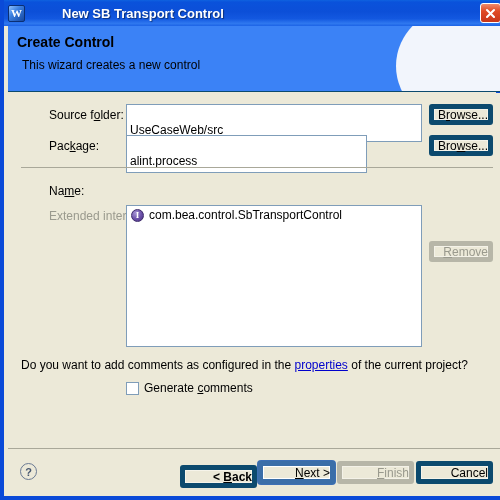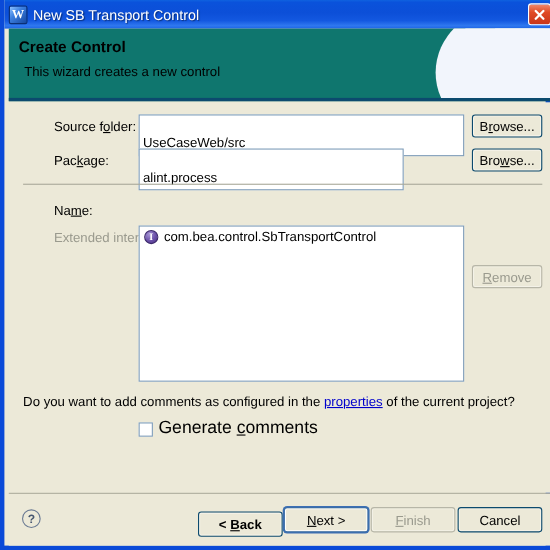--- a/index.html
+++ b/index.html
@@ -50,46 +50,47 @@
   #titlebar .win-icon span {
     color: #ffffff;
     font-size: 11px;
     font-weight: bold;
     line-height: 1;
     font-family: "Liberation Serif", serif;
   }
   #titlebar .title-text {
     color: #ffffff;
     font-size: 13px;
-    font-weight: normal;
+    font-weight: bold;
     text-shadow: 1px 1px 1px rgba(0,0,0,0.45);
     white-space: nowrap;
+    margin-left: 32px;
   }
   #close-btn {
     position: absolute;
     right: 3px; top: 3px;
     width: 21px; height: 20px;
     background: linear-gradient(to bottom,#f08a6c 0%, #e04a25 40%, #c8361a 100%);
     border: 1px solid #ffffff;
     border-radius: 3px;
     box-sizing: border-box;
     display: flex; align-items: center; justify-content: center;
     cursor: pointer;
   }
   #close-btn svg { display:block; }
 
   
   #header {
     position: absolute;
     left: 4px; top: 26px;
     width: 492px;
     height: 66px;
-    background: #0f766e;
+    background: #3b82f6;
     overflow: hidden;
-    border-bottom: 3px solid #0c4a6e;
+    border-bottom: 1px solid #0c4a6e;
     box-sizing: border-box;
   }
   #header .deco {
     position: absolute;
     right: -26px; top: -20px;
     width: 130px; height: 120px;
     border-radius: 50%;
     background: #f2f5fc;
   }
   #header .deco2 {
@@ -149,27 +150,27 @@
     padding: 18px 3px;
     line-height: 15px;
     white-space: nowrap;
     overflow: hidden;
   }
 
   .btn {
     position: absolute;
     box-sizing: border-box;
     background: #ece9d8;
-    border: 1px solid #0c4a6e;
+    border: 5px solid #0c4a6e;
     border-radius: 3px;
     font-size: 12px;
     color: #000000;
     display: flex;
     align-items: center;
-    justify-content: center;
+    justify-content: flex-end;
     cursor: pointer;
     box-shadow: inset 0 0 0 1px #f6f4ea;
   }
   .btn.disabled {
     border-color: #b7b6a8;
     color: #9a9a8e;
     box-shadow: inset 0 0 0 1px #f4f2e8;
     cursor: default;
   }
   .btn.default {
@@ -252,21 +253,21 @@
   .cbox {
     width: 13px; height: 13px;
     background: #ffffff;
     border: 1px solid #7f9db9;
     box-sizing: border-box;
     margin-right: 5px;
     cursor: pointer;
     flex: none;
   }
   .cbox-label {
-    font-size: 16px;
+    font-size: 12px;
     color: #000000;
     white-space: nowrap;
     cursor: pointer;
   }
 
   
   #footer-sep {
     position: absolute;
     left: 4px; top: 448px;
     width: 492px; height: 1px;

